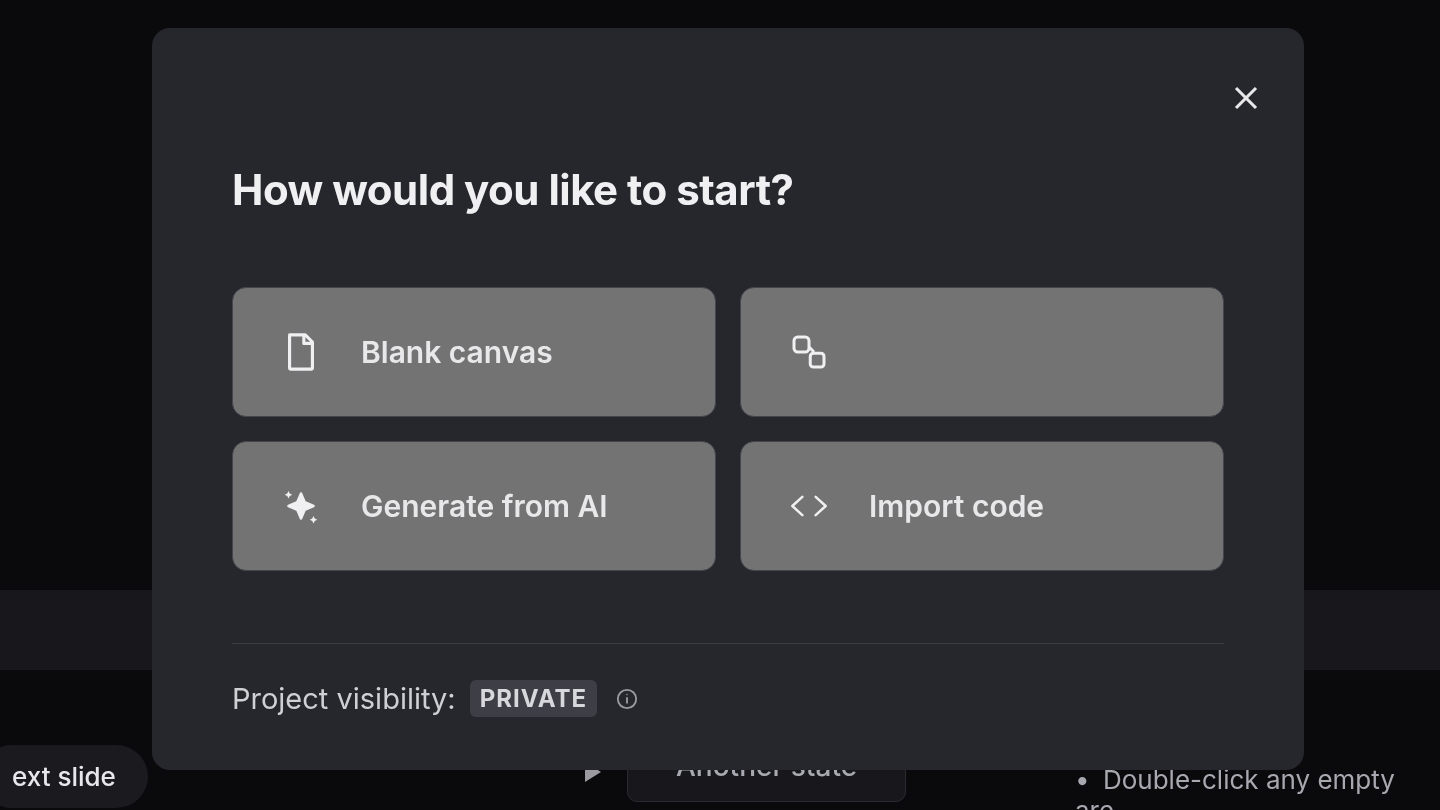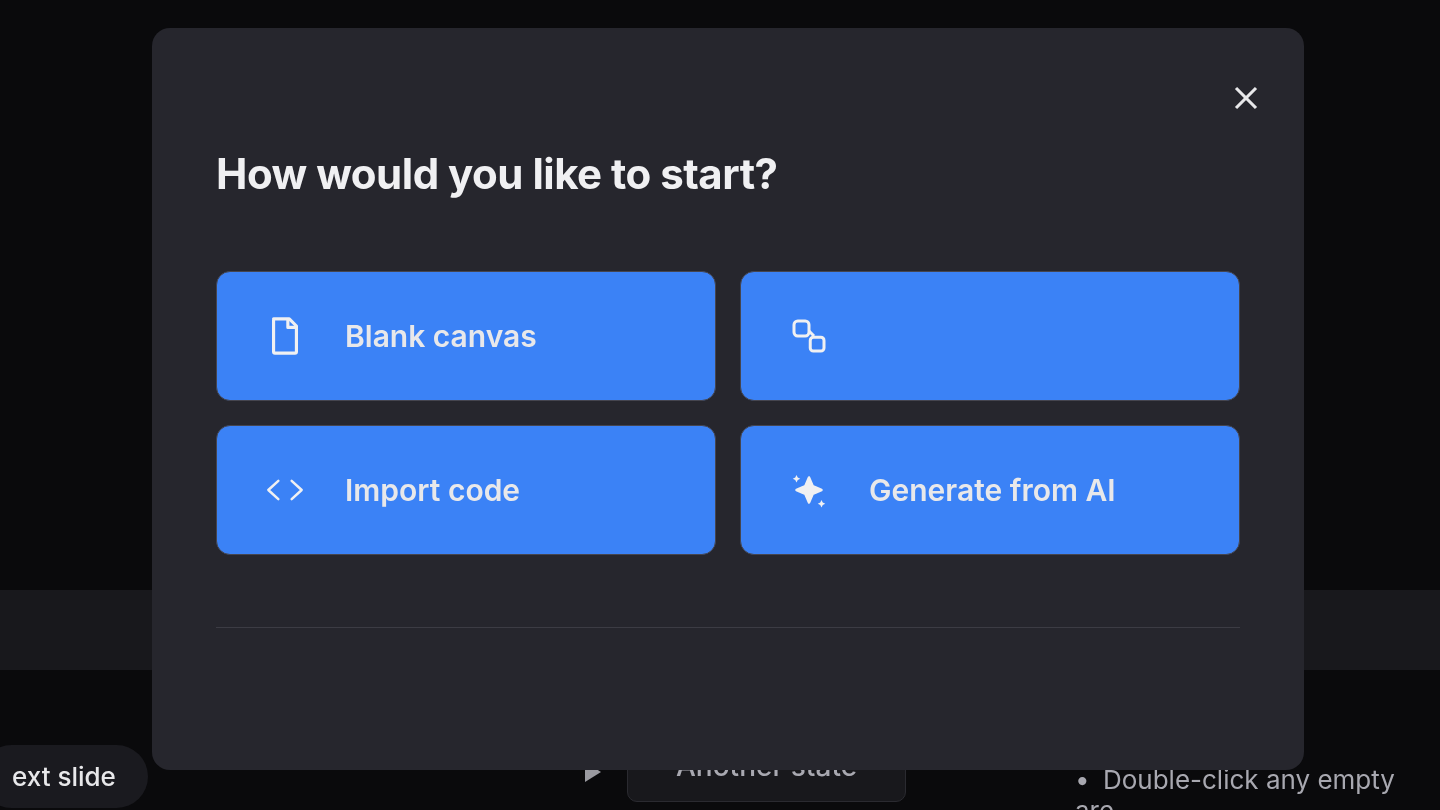--- a/index.html
+++ b/index.html
@@ -74,21 +74,21 @@
       margin-right: 6px;
     }
     .modal {
       position: absolute;
       left: 152px;
       top: 28px;
       width: 1152px;
       height: 742px;
       background: #26262d;
       border-radius: 18px;
-      padding: 0;
+      padding: 16px;
     }
     .close-btn {
       position: absolute;
       right: 36px;
       top: 48px;
       width: 44px;
       height: 44px;
       background: transparent;
       border: none;
       cursor: pointer;
@@ -113,21 +113,21 @@
       margin-bottom: 72px;
       letter-spacing: -0.5px;
     }
     .options-grid {
       display: grid;
       grid-template-columns: 1fr 1fr;
       gap: 24px;
       margin-bottom: 72px;
     }
     .option-card {
-      background: #3b82f6;
+      background: #737373;
       border: 1px solid #45454f;
       border-radius: 14px;
       height: 130px;
       display: flex;
       align-items: center;
       padding: 0 48px;
       cursor: pointer;
       gap: 40px;
     }
     .option-icon {
@@ -224,37 +224,48 @@
           <svg width="40" height="40" viewBox="0 0 32 32" stroke-width="2.4" stroke-linejoin="round">
             <rect x="4" y="4" width="12" height="12" rx="3"></rect>
             <rect x="17" y="17" width="11" height="11" rx="2.5"></rect>
             <path d="M16 12 L18 14 L20 16"></path>
           </svg>
         </span>
       </div>
 
       <div class="option-card">
         <span class="option-icon">
-          <svg width="48" height="30" viewBox="0 0 48 30" stroke-width="3" stroke-linecap="round" stroke-linejoin="round">
-            <polyline points="16,4 4,15 16,26"></polyline>
-            <polyline points="32,4 44,15 32,26"></polyline>
-          </svg>
-        </span>
-        <span class="option-label">Import code</span>
-      </div>
-
-      <div class="option-card">
-        <span class="option-icon">
           <svg width="42" height="42" viewBox="0 0 32 32" stroke-width="2" stroke-linejoin="round">
             <path d="M16 6 L19 13 L26 16 L19 19 L16 26 L13 19 L6 16 L13 13 Z" fill="#f0f0f2"></path>
             <path d="M6 4 L7 6 L9 7 L7 8 L6 10 L5 8 L3 7 L5 6 Z" fill="#f0f0f2" stroke="none"></path>
             <path d="M26 24 L27 26 L29 27 L27 28 L26 30 L25 28 L23 27 L25 26 Z" fill="#f0f0f2" stroke="none"></path>
           </svg>
         </span>
         <span class="option-label">Generate from AI</span>
       </div>
 
+      <div class="option-card">
+        <span class="option-icon">
+          <svg width="48" height="30" viewBox="0 0 48 30" stroke-width="3" stroke-linecap="round" stroke-linejoin="round">
+            <polyline points="16,4 4,15 16,26"></polyline>
+            <polyline points="32,4 44,15 32,26"></polyline>
+          </svg>
+        </span>
+        <span class="option-label">Import code</span>
+      </div>
+
     </div>
 
     <hr class="divider">
 
+    <div class="visibility-row">
+      <span class="visibility-label">Project visibility:</span>
+      <span class="visibility-badge">PRIVATE</span>
+      <span class="info-icon">
+        <svg width="22" height="22" viewBox="0 0 24 24">
+          <circle cx="12" cy="12" r="10"></circle>
+          <line x1="12" y1="10" x2="12" y2="17"></line>
+          <circle cx="12" cy="7" r="0.8" fill="#9a9aa0" stroke="none"></circle>
+        </svg>
+      </span>
+    </div>
   </div>
 </div>
 
 </body></html>

